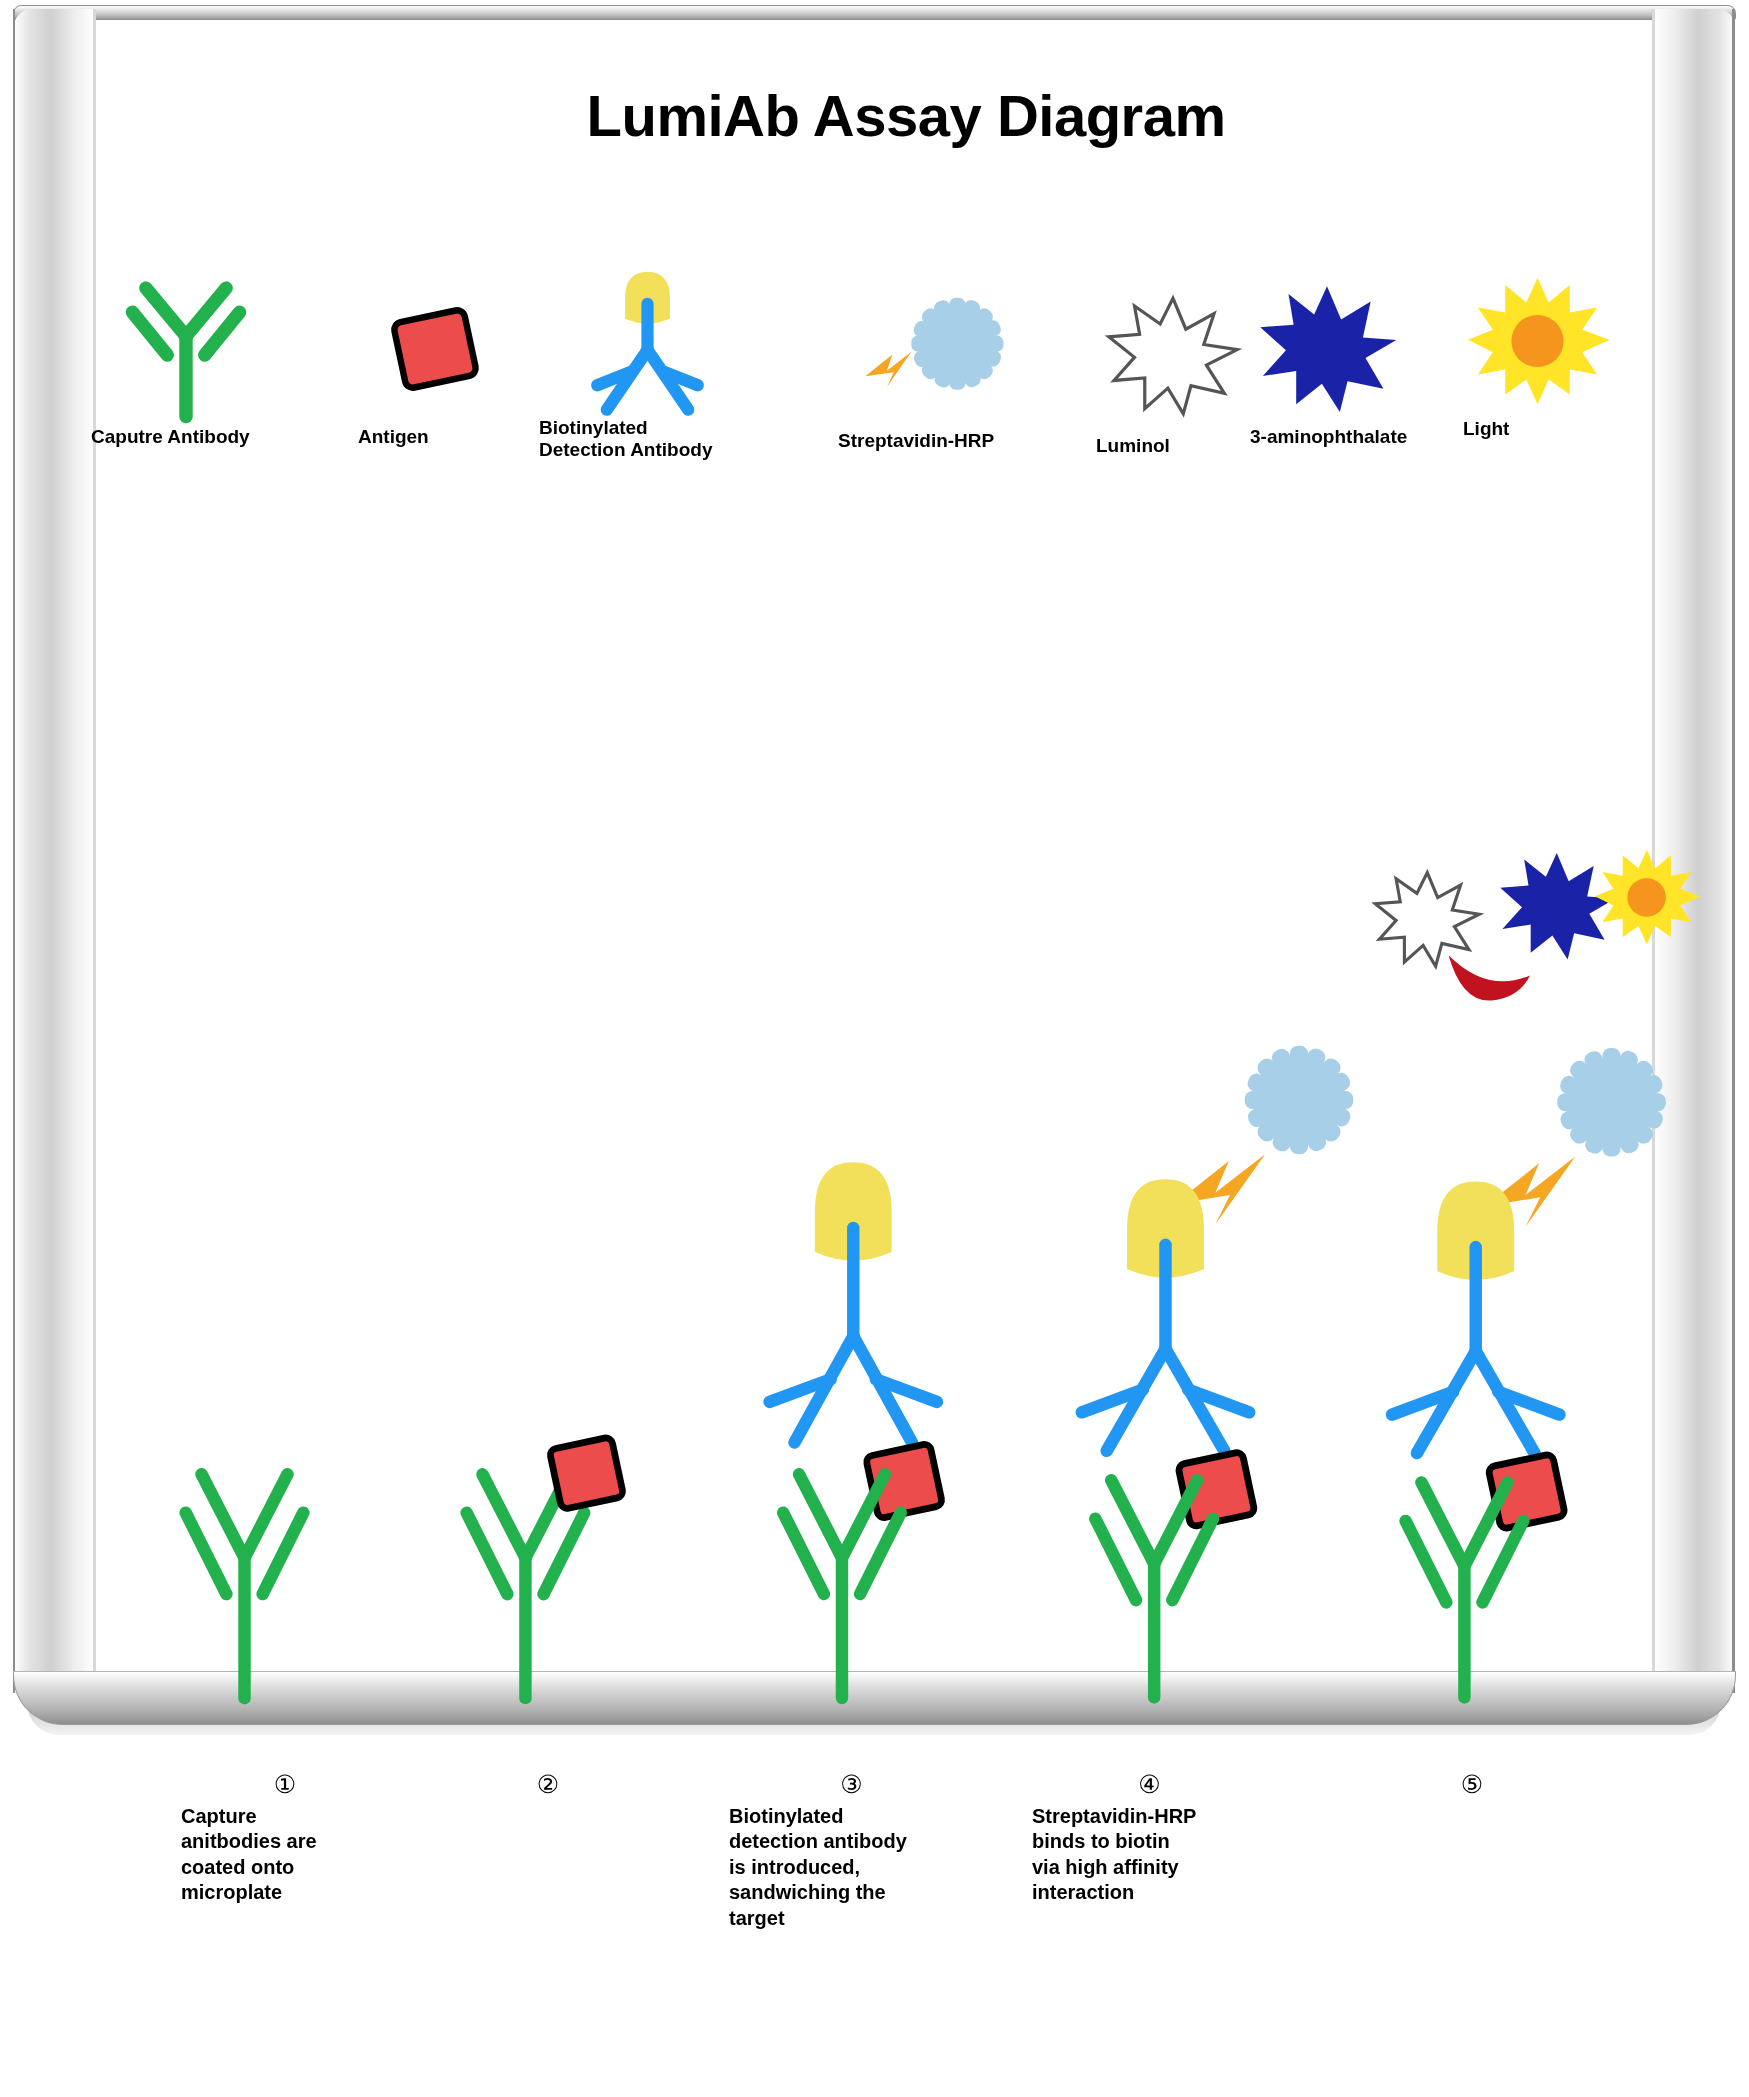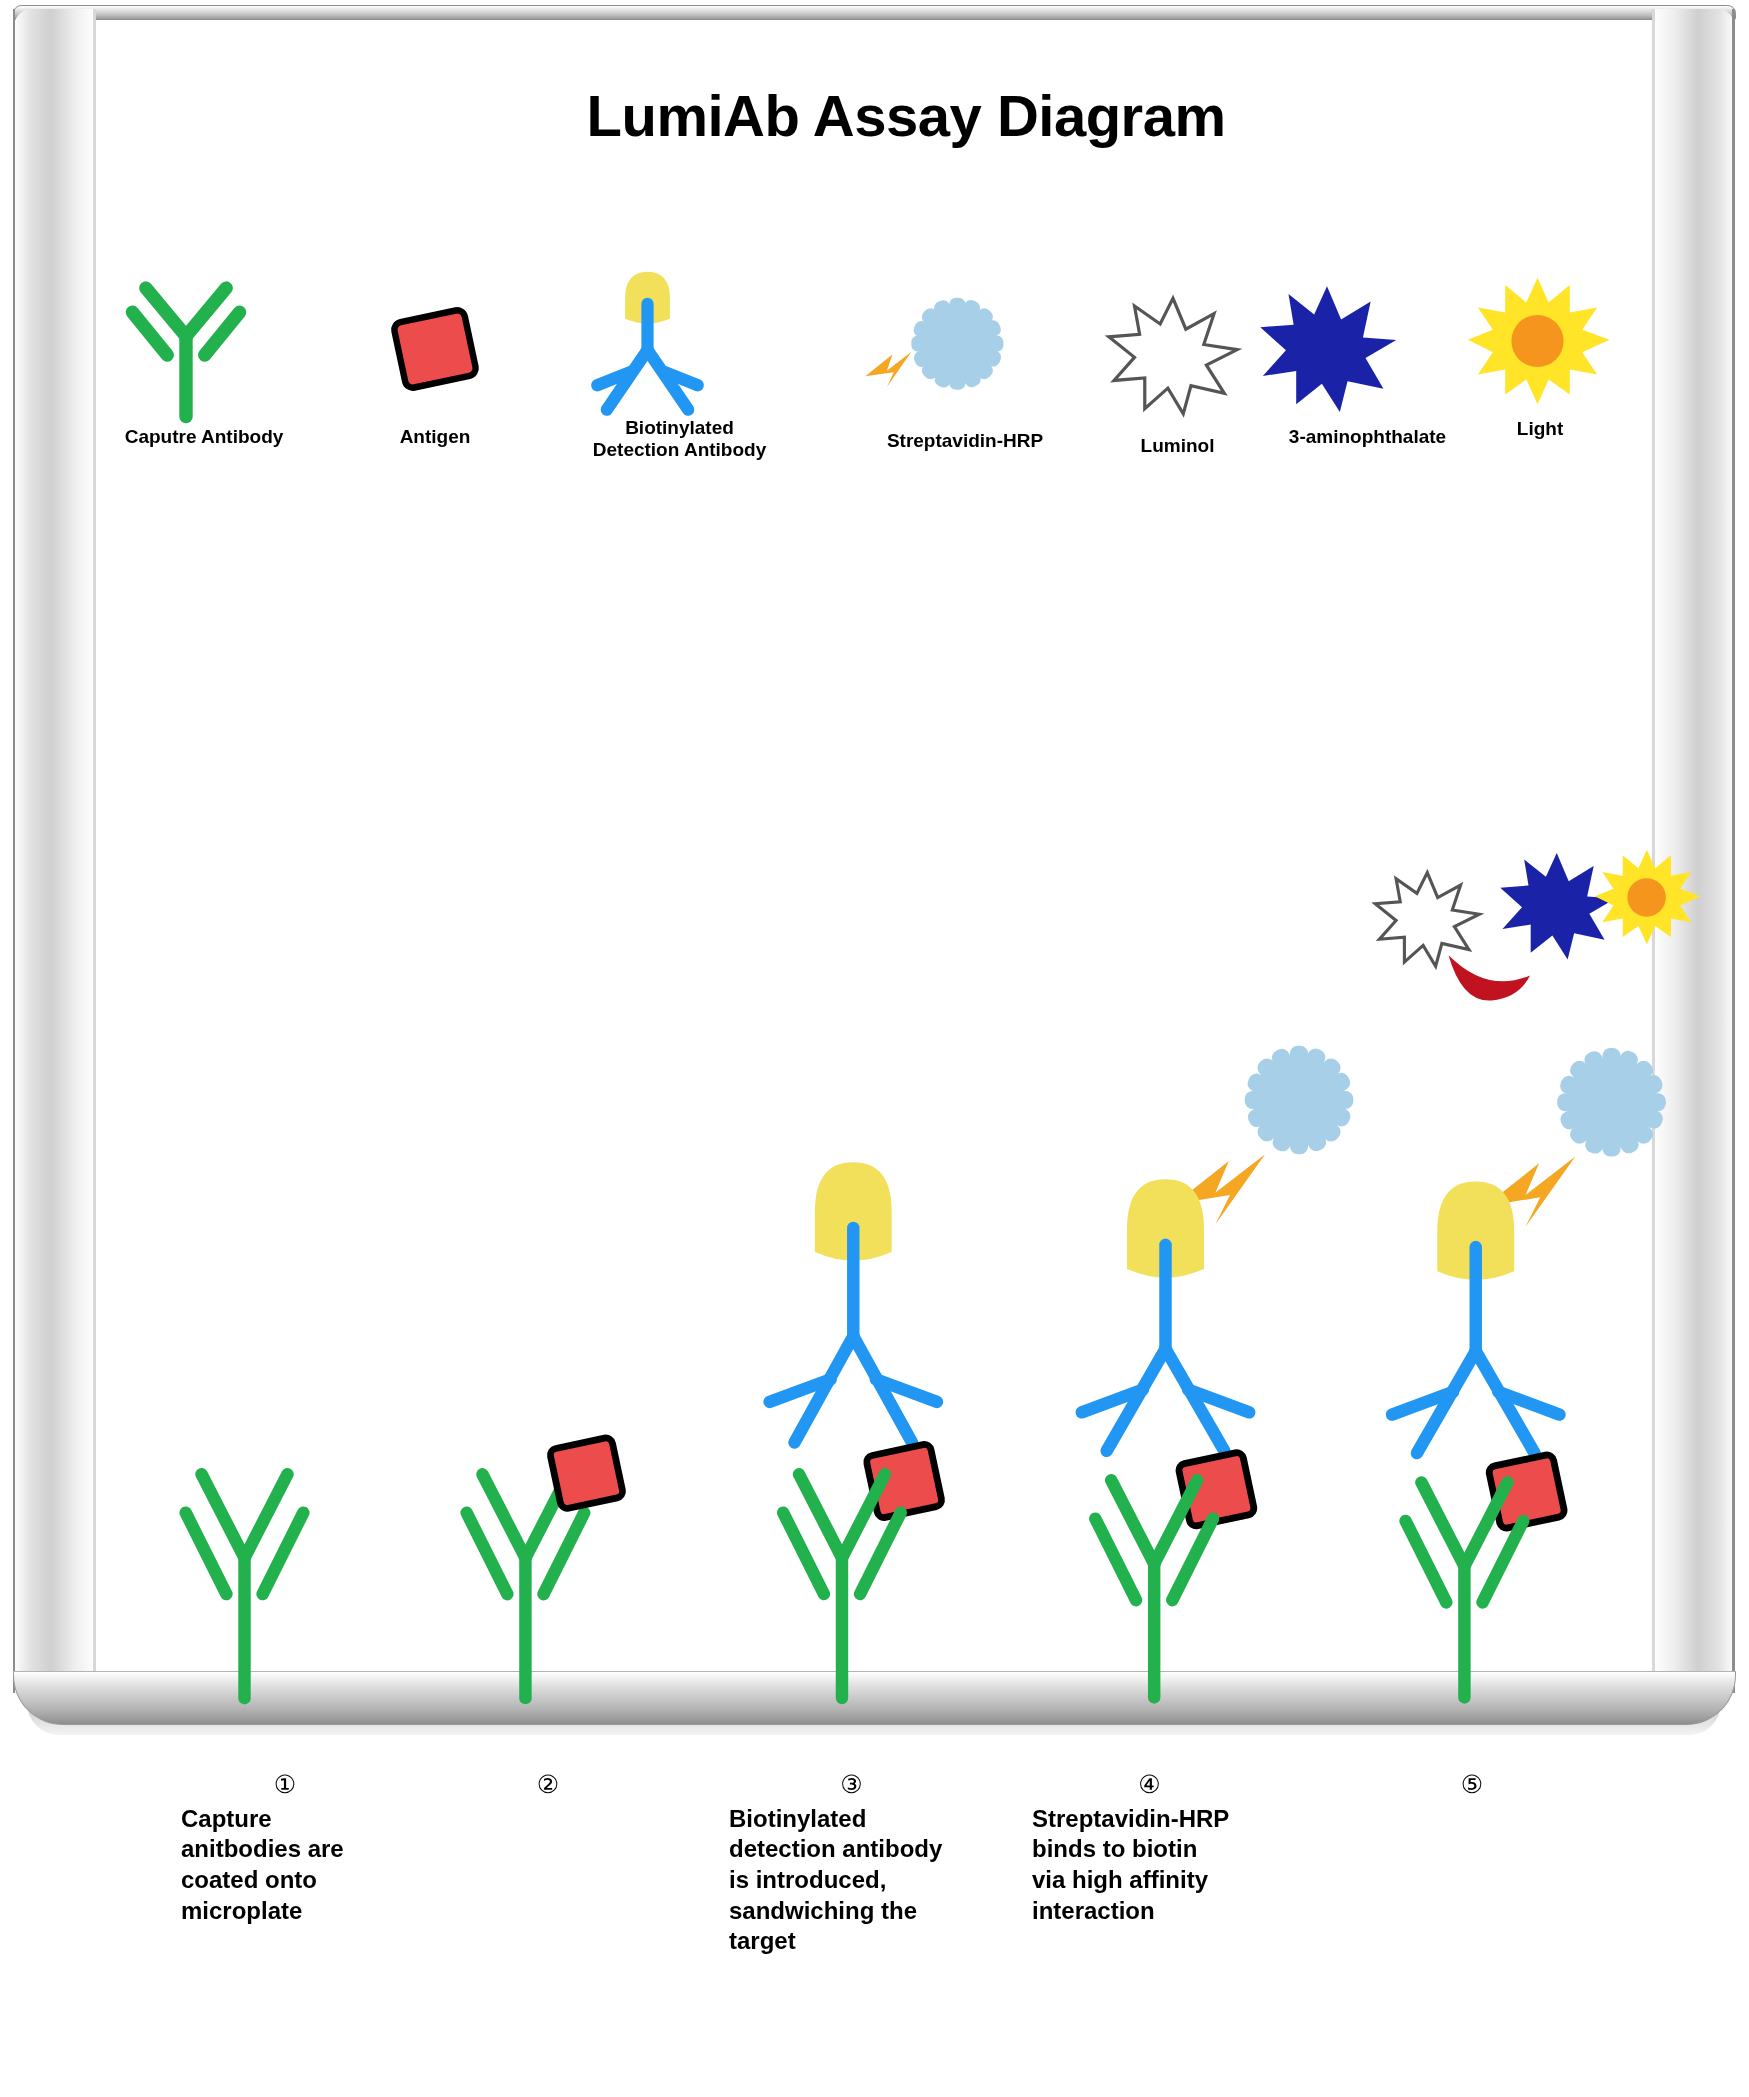--- a/index.html
+++ b/index.html
@@ -103,21 +103,21 @@
     font-size: 58px;
     font-weight: bold;
     color: #000000;
     letter-spacing: -0.5px;
     padding-left: 31px;
   }
 
   
   .legend-item {
     position: absolute;
-    text-align: center;
+    text-align: left;
   }
   .legend-label {
     font-size: 19px;
     font-weight: bold;
     color: #000;
     line-height: 1.18;
     white-space: pre-line;
   }
   .legend-glyph {
     position: relative;
@@ -142,21 +142,21 @@
     position: absolute;
     text-align: left;
   }
   .caption-num {
     font-size: 25px;
     color: #000;
     text-align: center;
     margin-bottom: 4.5px;
   }
   .caption-text {
-    font-size: 24px;
+    font-size: 20px;
     font-weight: bold;
     color: #000;
     line-height: 1.28;
     white-space: pre-line;
   }
 
   svg { display: block; overflow: visible; }
 </style>
 </head>
 <body>

